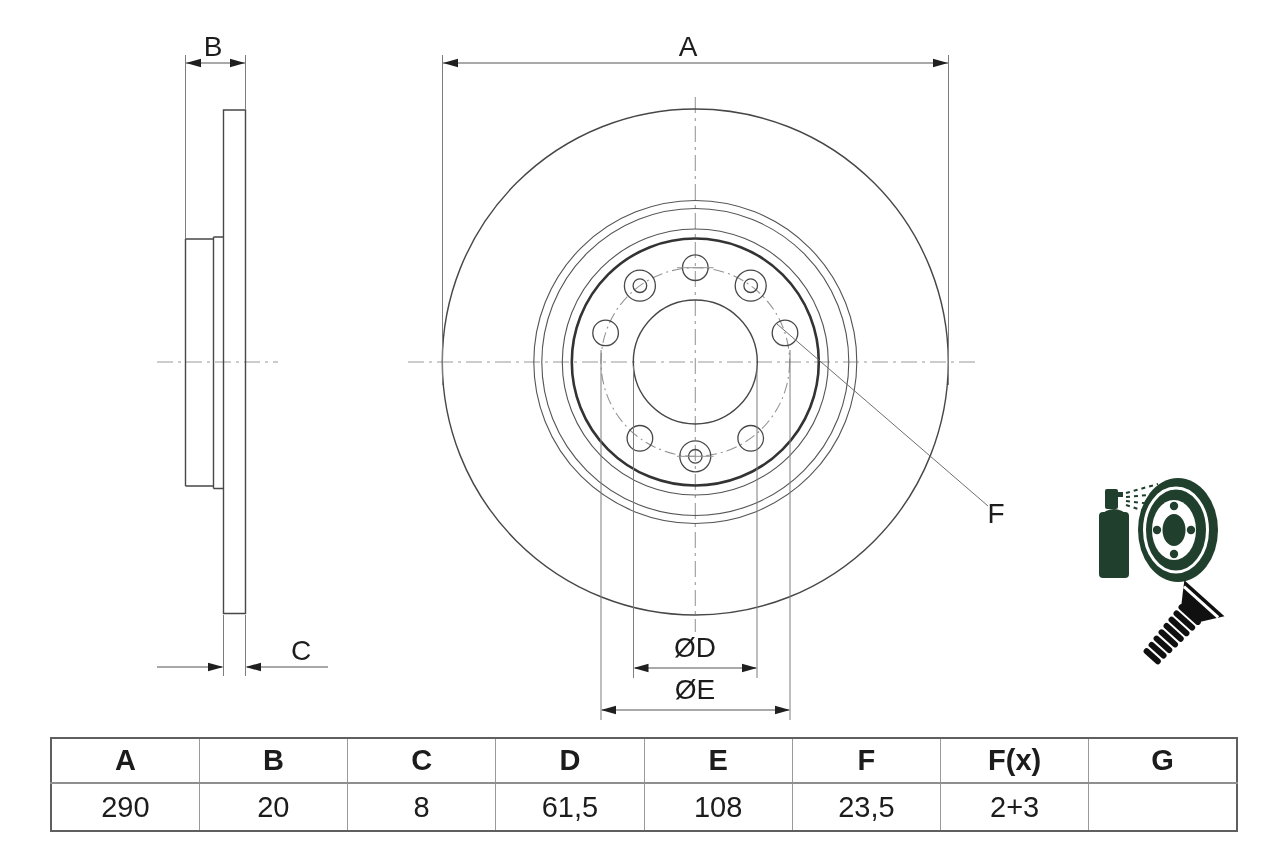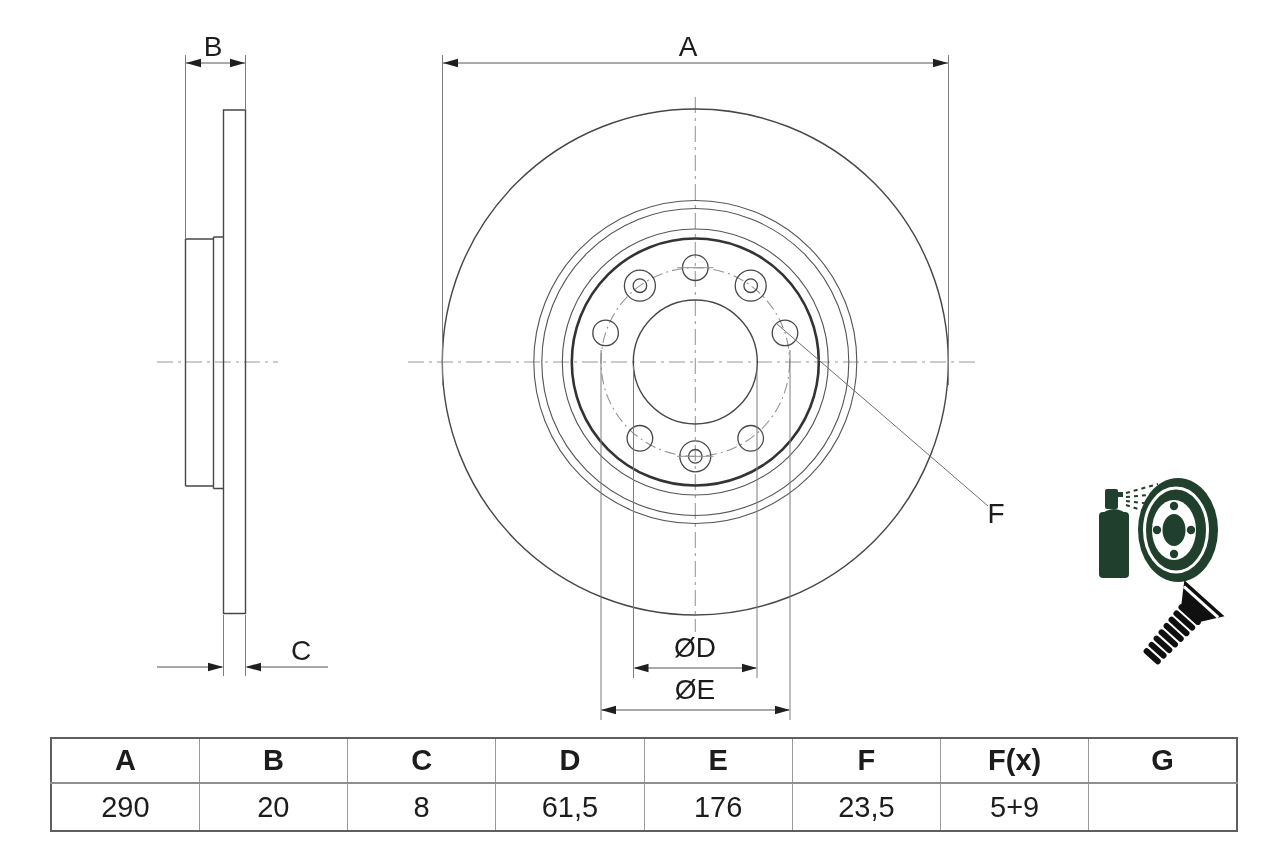--- a/index.html
+++ b/index.html
@@ -161,21 +161,21 @@
     <td>E</td>
     <td>F</td>
     <td>F(x)</td>
     <td>G</td>
   </tr>
   <tr class="val">
     <td>290</td>
     <td>20</td>
     <td>8</td>
     <td>61,5</td>
-    <td>176</td>
+    <td>108</td>
     <td>23,5</td>
-    <td>5+9</td>
+    <td>2+3</td>
     <td></td>
   </tr>
 </tbody>
     </table>
 
 </div>
 
 </body></html>

